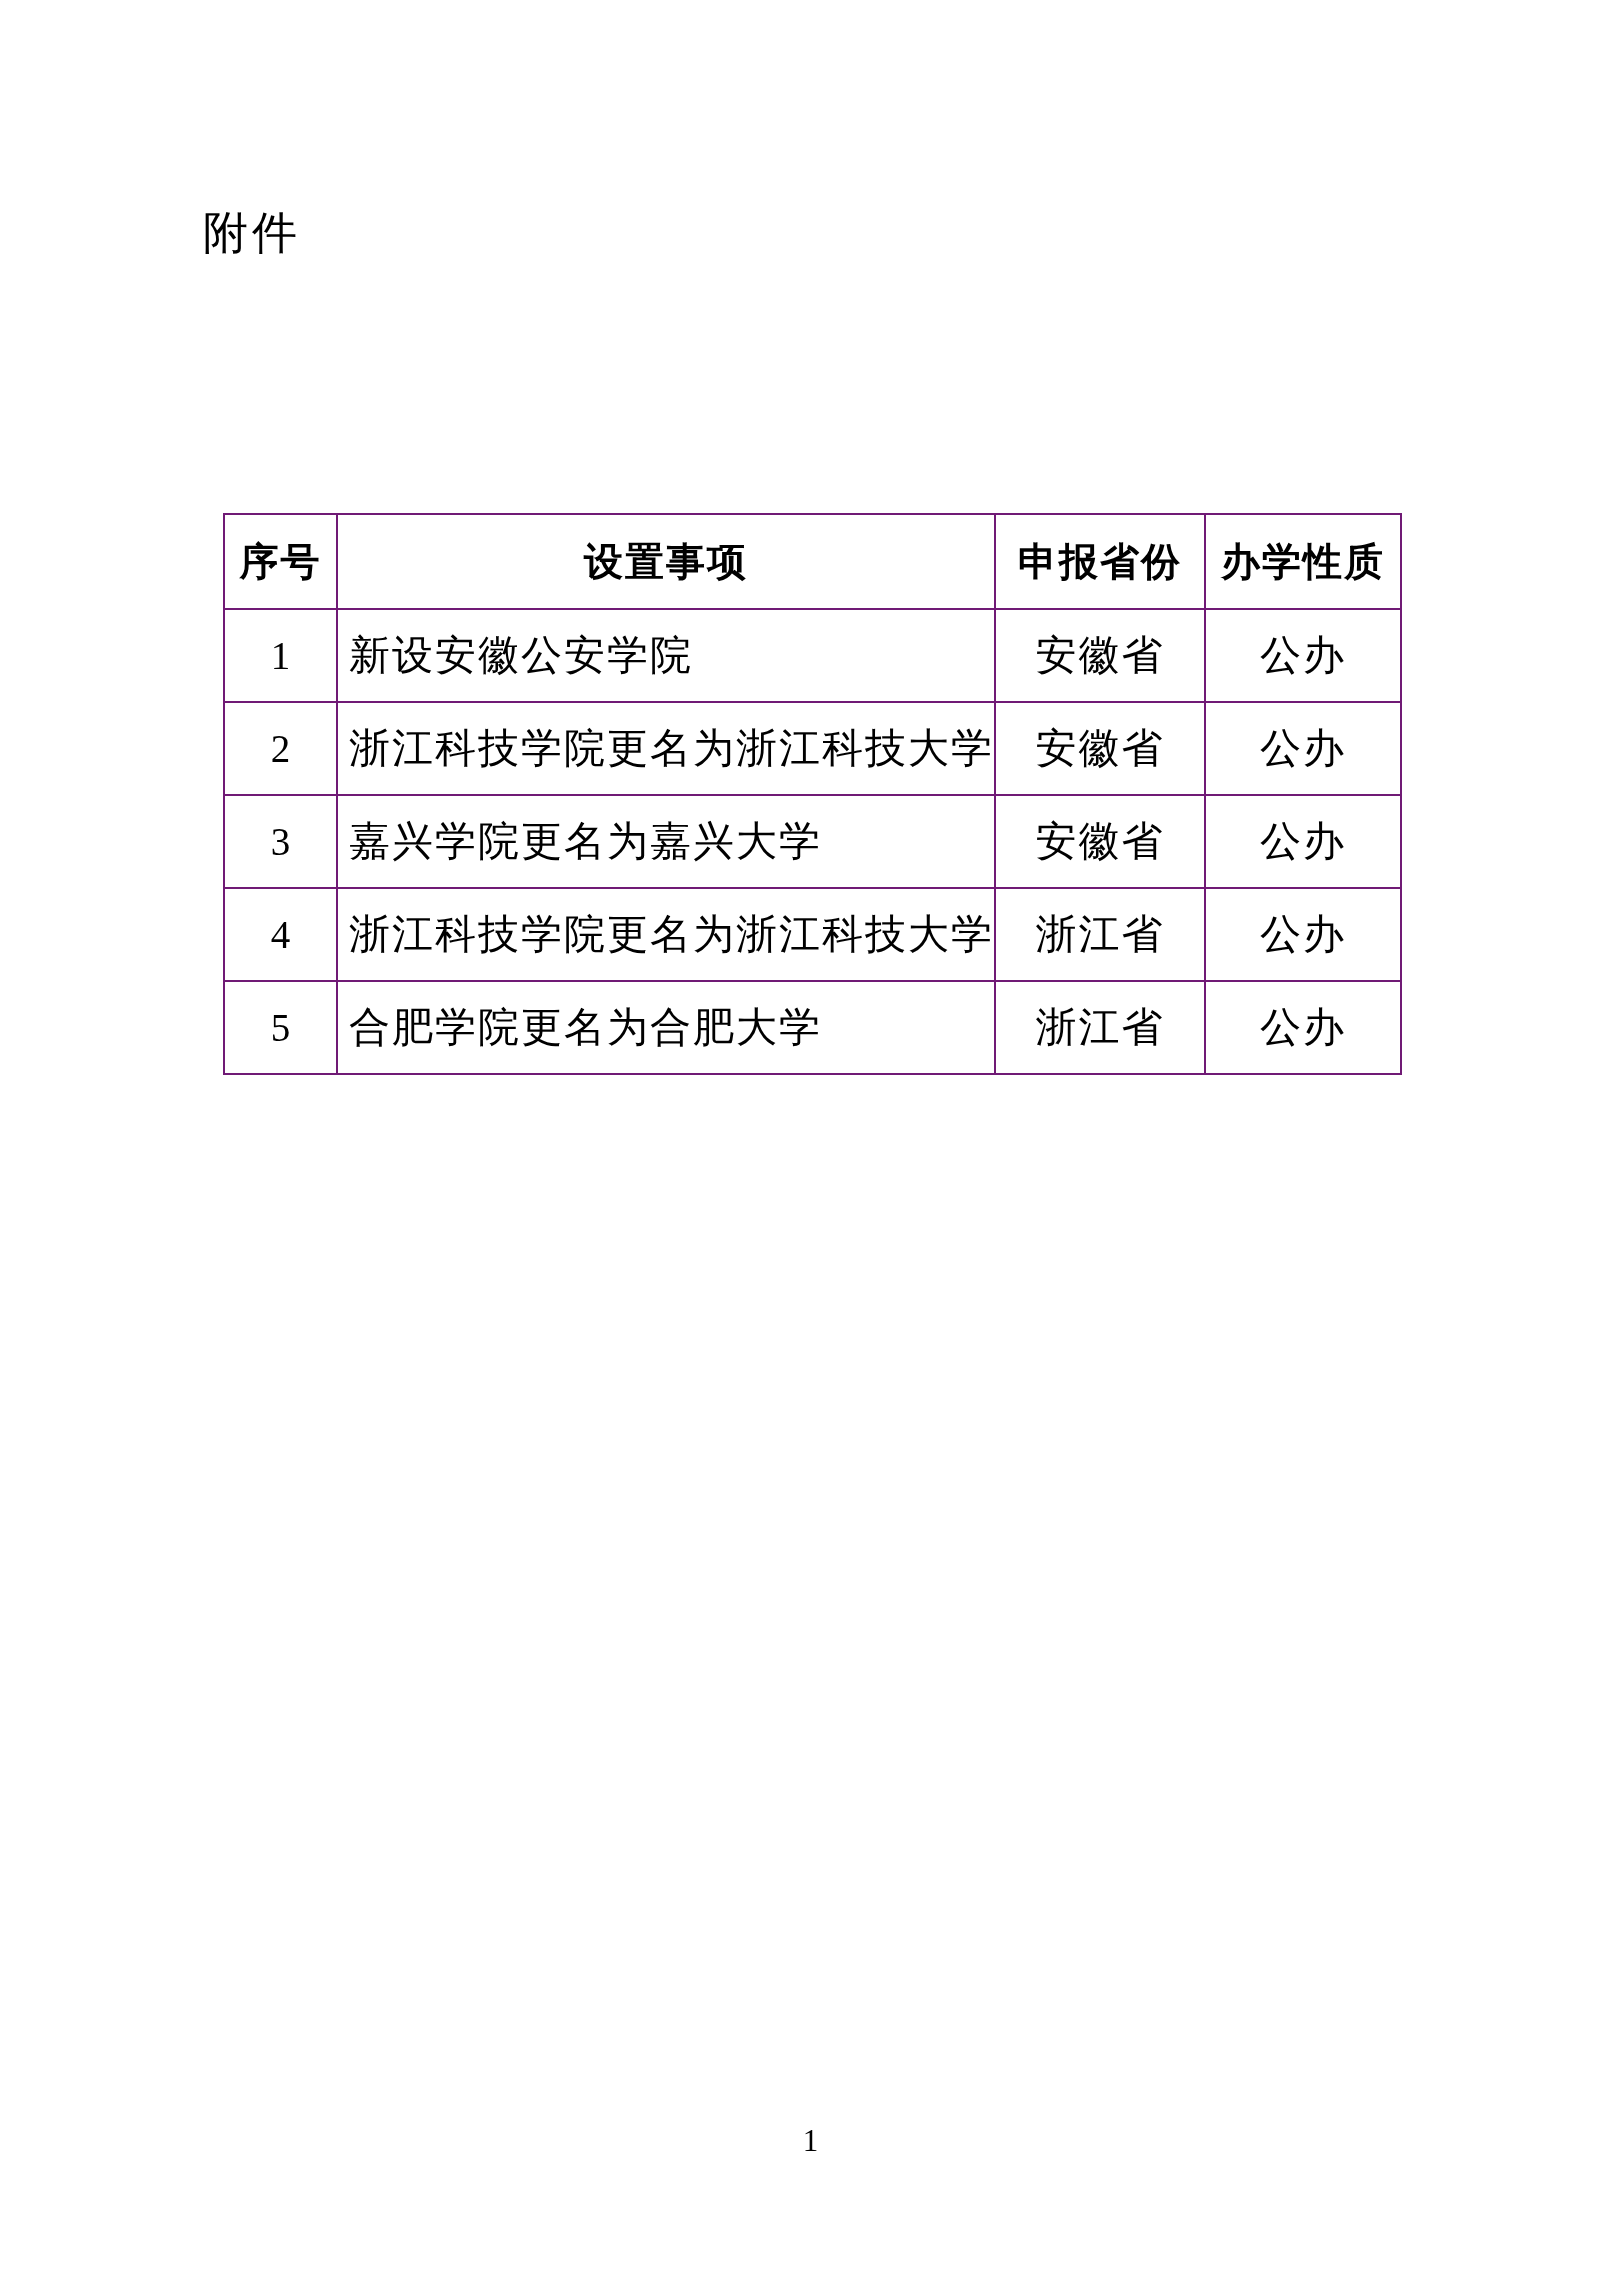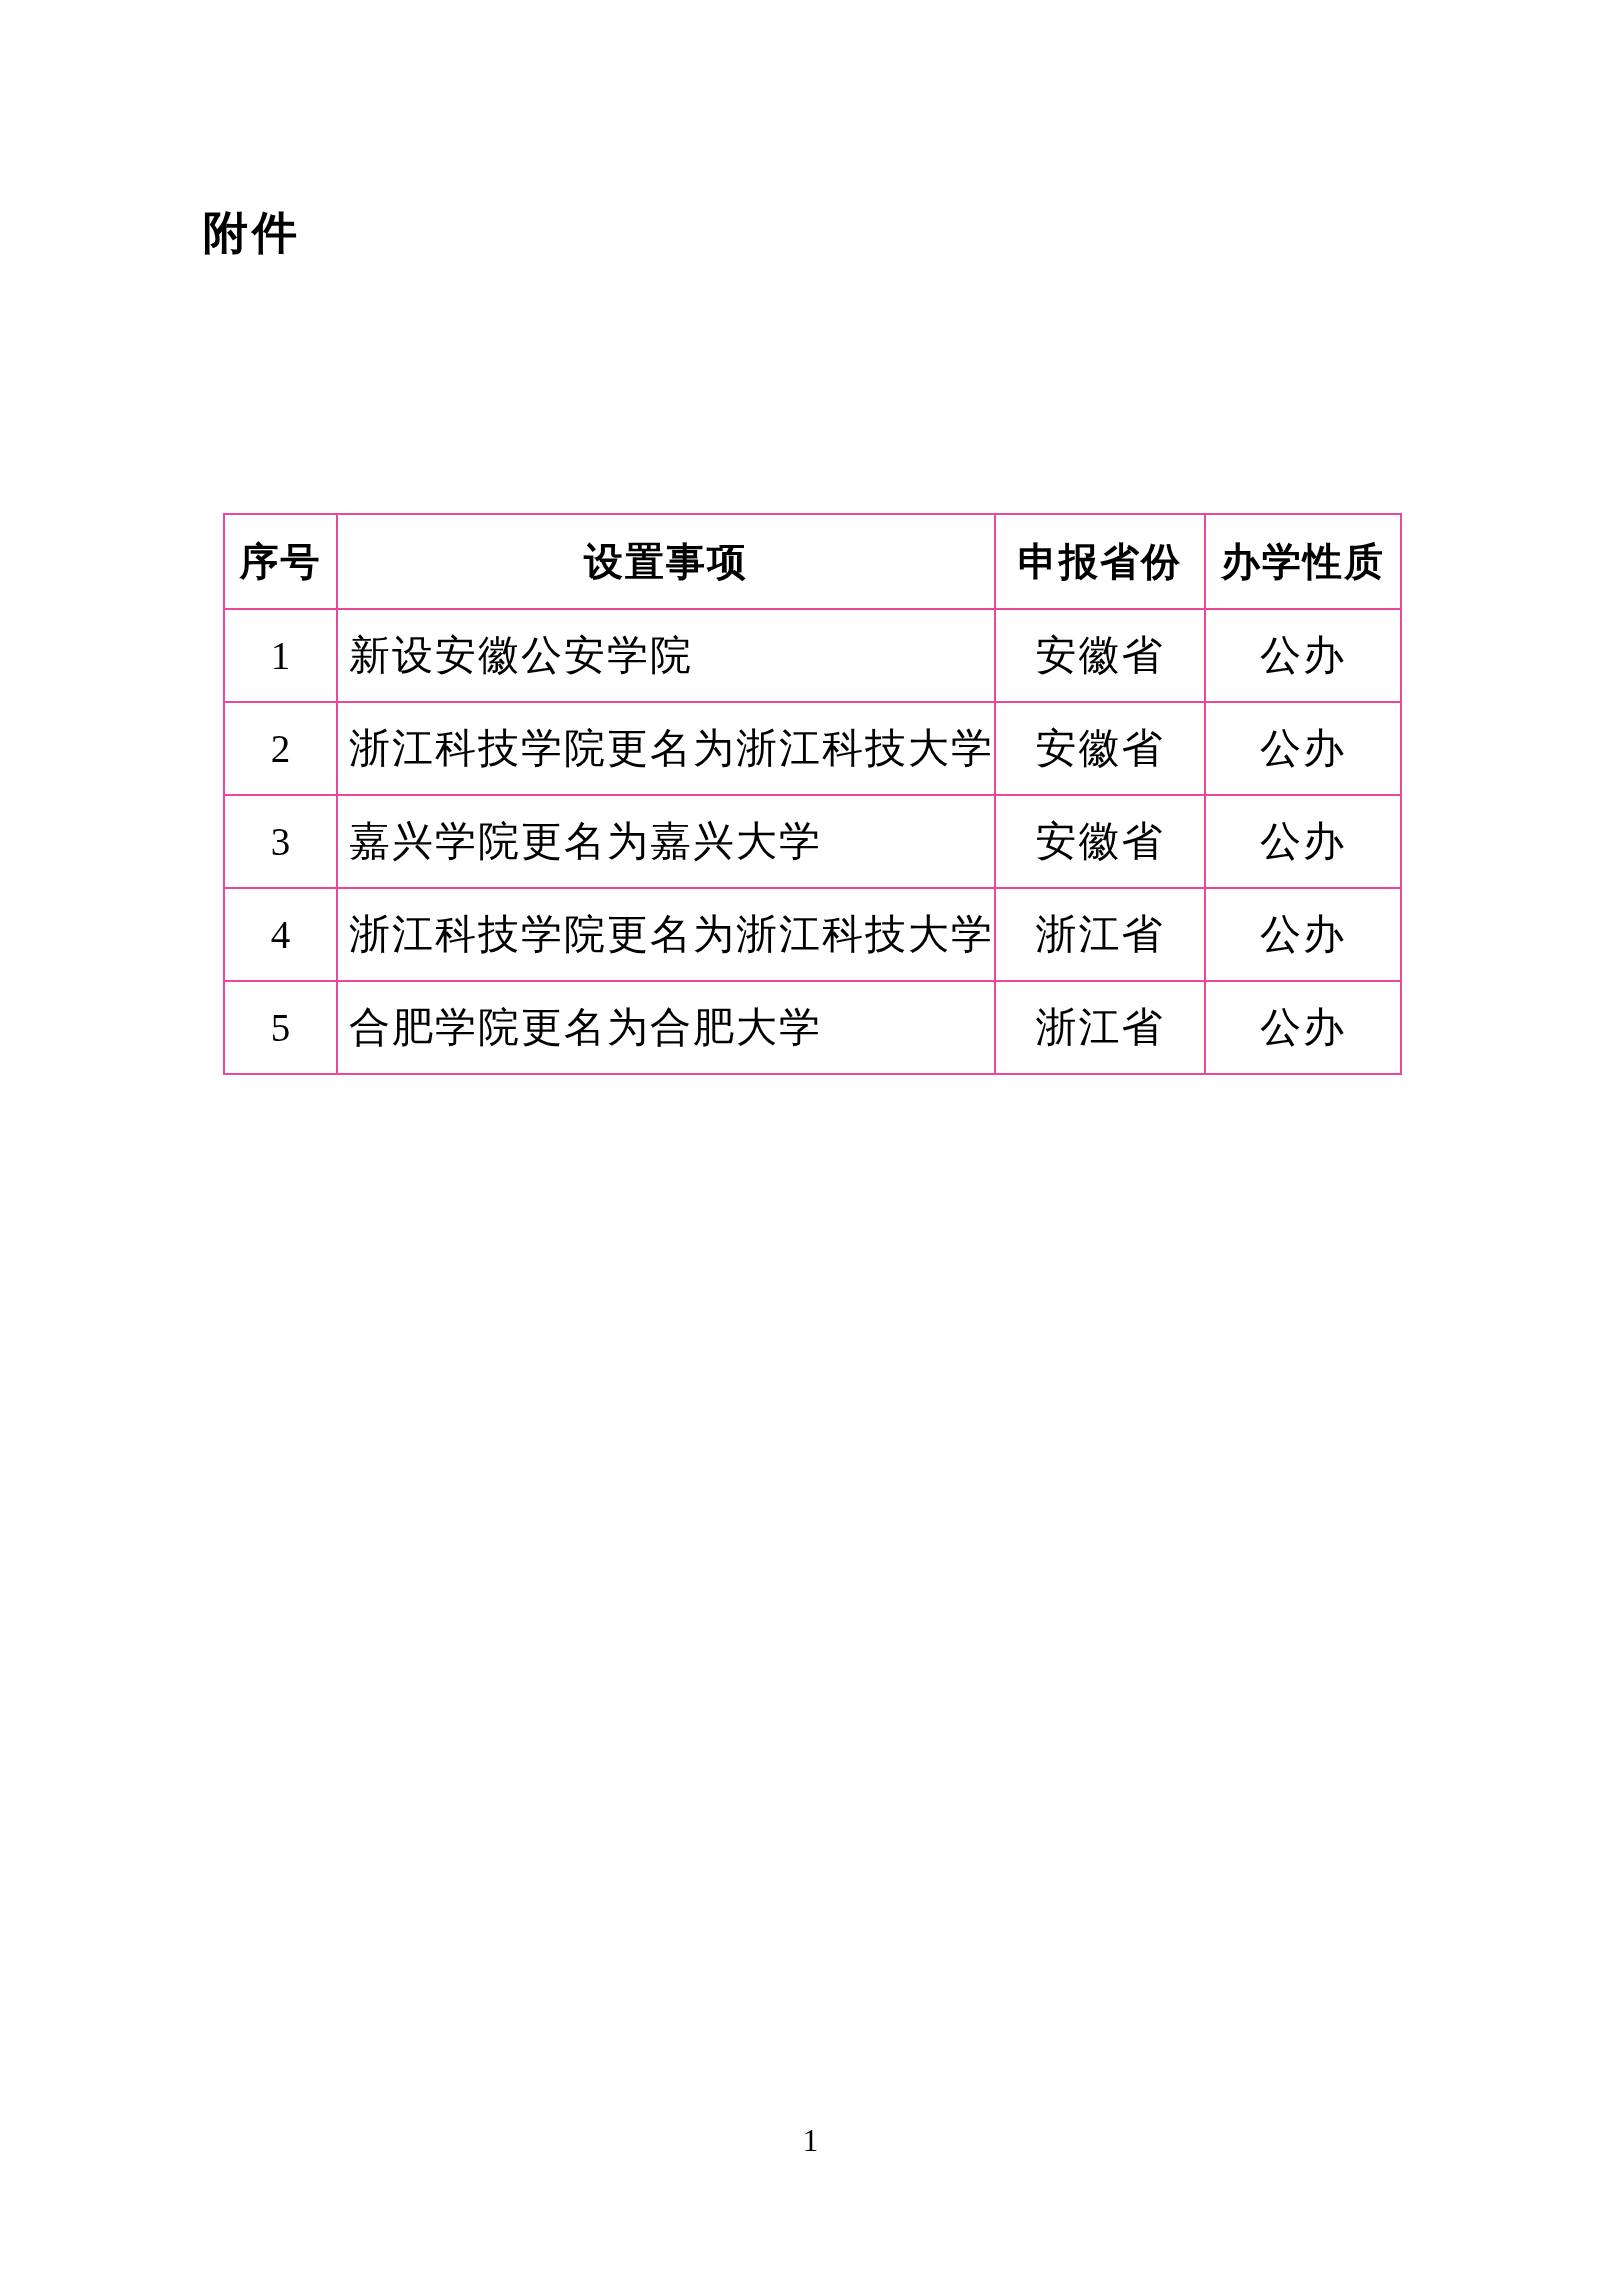--- a/index.html
+++ b/index.html
@@ -14,21 +14,21 @@
     background: #ffffff;
     color: #000000;
     overflow: hidden;
     font-family: "Liberation Serif", serif;
   }
   .attachment-label {
     position: absolute;
     left: 203px;
     top: 210px;
     font-family: "Liberation Sans", sans-serif;
-    font-weight: bold;
+    font-weight: normal;
     font-size: 45px;
     letter-spacing: 3.9px;
     line-height: 1;
     white-space: nowrap;
   }
   .doc-title {
     position: absolute;
     left: 223px;
     top: 376px;
     width: 1176px;
@@ -51,21 +51,21 @@
     border-collapse: collapse;
     table-layout: fixed;
     border: 2.9px solid #000000;
   }
   table.approval-table col.c-no       { width: 113px; }
   table.approval-table col.c-item     { width: 658px; }
   table.approval-table col.c-province { width: 210px; }
   table.approval-table col.c-nature   { width: 196px; }
   table.approval-table th,
   table.approval-table td {
-    border: 2px solid #ec4899;
+    border: 2px solid #701a75;
     text-align: center;
     vertical-align: middle;
     padding: 0;
     overflow: hidden;
   }
   table.approval-table thead tr { height: 95px; }
   table.approval-table tbody tr { height: 93px; }
   table.approval-table th {
     font-family: "Liberation Sans", sans-serif;
     font-weight: bold;

